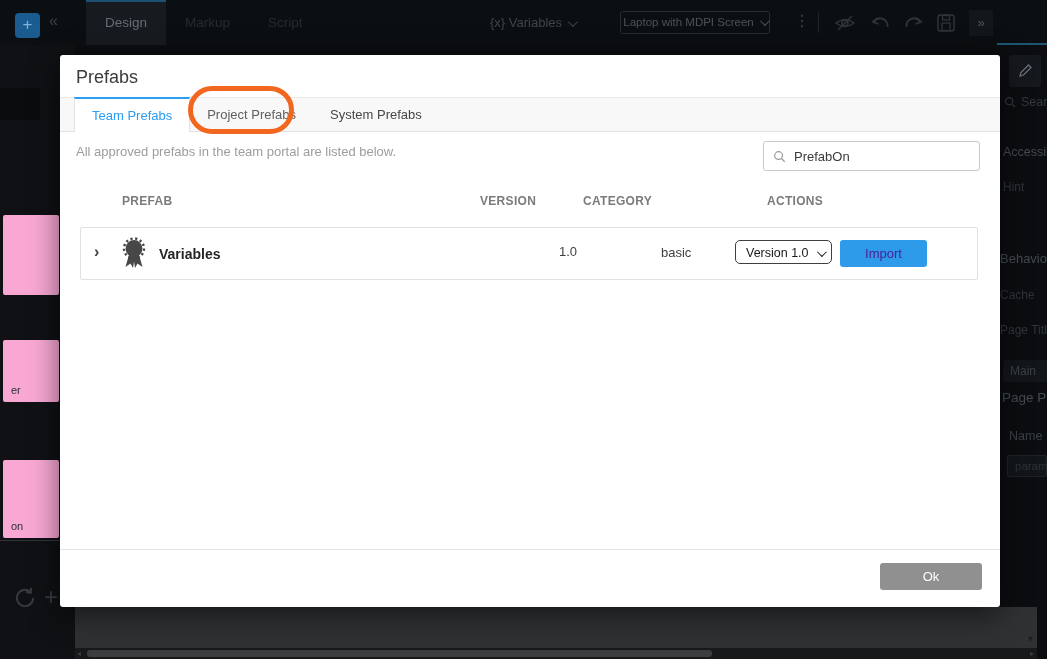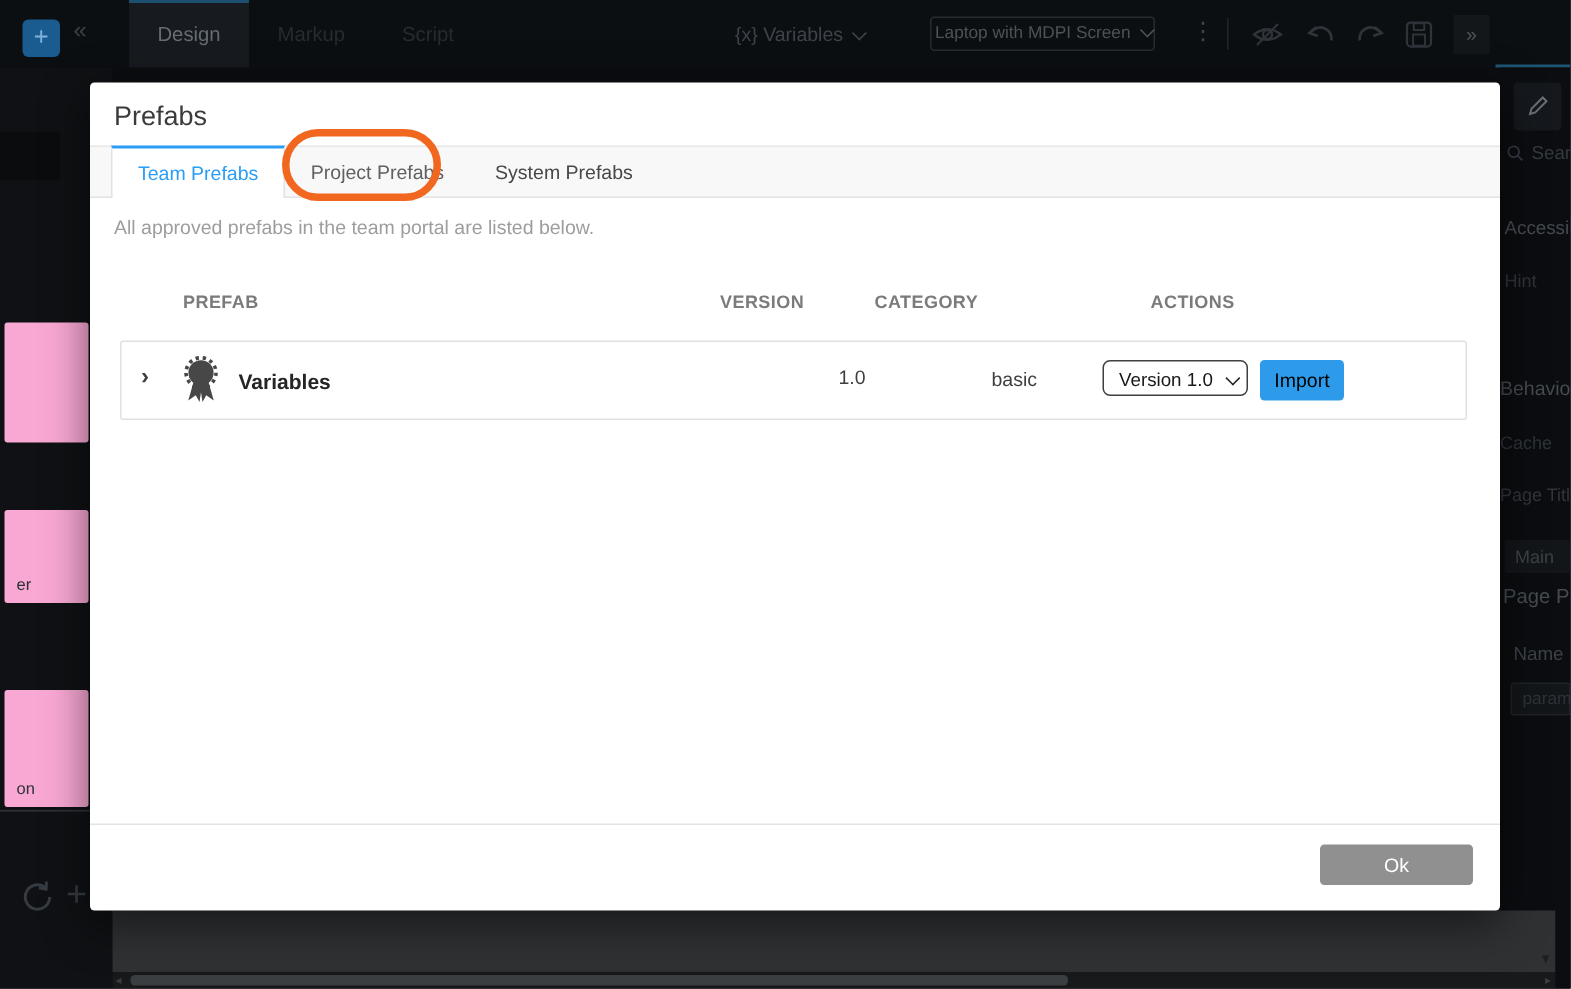--- a/index.html
+++ b/index.html
@@ -72,22 +72,22 @@
   .m-row { position:absolute; left:20px; top:172px; width:898px; height:53px; border:1px solid #e1e1e1;
     border-radius:2px; background:#fff; }
   .m-row .expander { position:absolute; left:13px; top:15px; font-size:16px; color:#3f3f3f; font-weight:bold; }
   .m-row .badge { position:absolute; left:39px; top:8px; }
   .m-row .rname { position:absolute; left:78px; top:18px; font-size:14px; font-weight:bold; color:#252525; }
   .m-row .rversion { position:absolute; left:478px; top:16px; font-size:13px; color:#3f3f3f; }
   .m-row .rcategory { position:absolute; left:580px; top:17px; font-size:13px; color:#3f3f3f; }
   .m-row .rselect { position:absolute; left:654px; top:12px; width:97px; height:24px; border:1px solid #3f3f3f;
     border-radius:5px; font-size:12.5px; color:#181818; line-height:25px; padding-left:10px; background:#fff; }
   .m-row .rselect .chev-down { border-color:#222; margin-left:8px; }
-  .m-row .rimport { position:absolute; left:759px; top:12px; width:56px; height:27px; background:#2d9bea;
-    border:none; border-radius:3px; color:#000000; font-size:13px; font-family:inherit; }
+  .m-row .rimport { position:absolute; left:759px; top:12px; width:87px; height:27px; background:#2d9bea;
+    border:none; border-radius:3px; color:#4c1d95; font-size:13px; font-family:inherit; }
   .m-footer { position:absolute; left:0; top:494px; width:940px; height:58px; border-top:1px solid #e3e3e3; }
   .m-ok { position:absolute; left:820px; top:13px; width:102px; height:27px; background:#909090; border:none;
     border-radius:3px; color:#fff; font-size:13px; font-family:inherit; }
 </style>
 </head>
 <body>
 
 <div class="page">
 
   <div class="topbar">
@@ -195,20 +195,27 @@
 
     <div class="m-tabbar">
       <div class="m-tab active">Team Prefabs</div>
       <div class="m-tab">Project Prefabs</div>
       <div class="m-tab third">System Prefabs</div>
     </div>
     <div class="m-ring"></div>
 
     <div class="m-desc">All approved prefabs in the team portal are listed below.</div>
 
+    <div class="m-search">
+      <svg width="13" height="13" viewBox="0 0 14 14">
+          <circle cx="6" cy="6" r="4.2" fill="none" stroke="#9a9a9a" stroke-width="1.3"></circle>
+          <line x1="9.2" y1="9.2" x2="12.6" y2="12.6" stroke="#9a9a9a" stroke-width="1.3"></line>
+        </svg>
+      <input type="text" value="PrefabOn" style="">
+    </div>
 
     <div class="m-th" style="left:62px;">PREFAB</div>
     <div class="m-th" style="left:420px;">VERSION</div>
     <div class="m-th" style="left:523px;">CATEGORY</div>
     <div class="m-th" style="left:707px;">ACTIONS</div>
 
     <div class="m-row">
       <div class="expander">›</div>
       <div class="badge">
         <svg width="28" height="36" viewBox="0 0 28 34">

